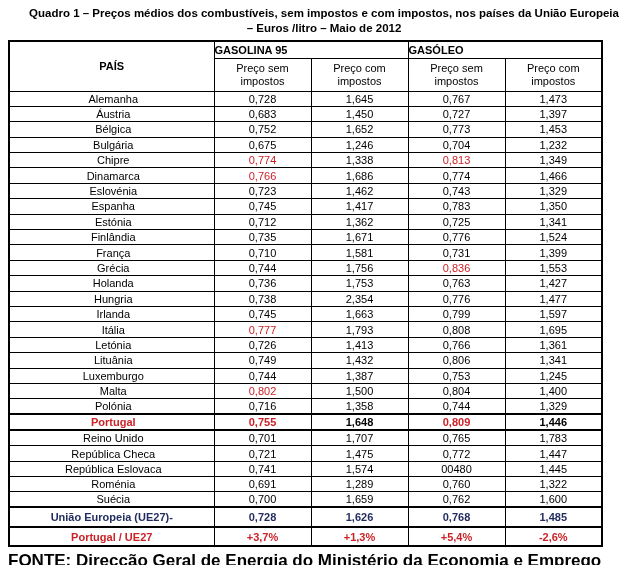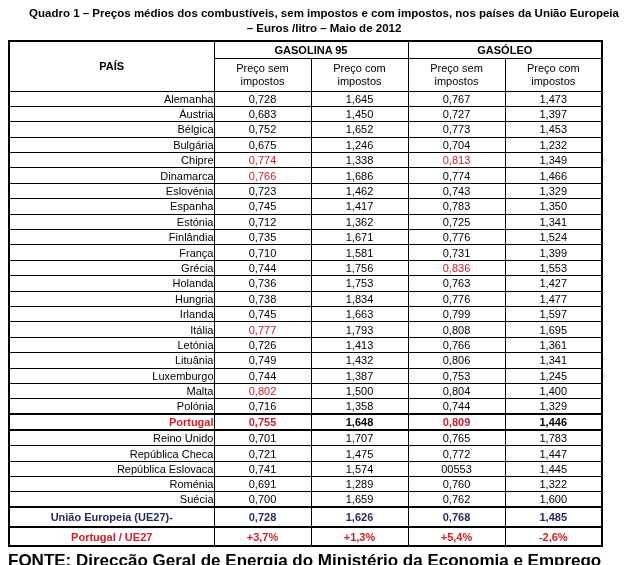--- a/index.html
+++ b/index.html
@@ -40,21 +40,21 @@
   }
   .th-pais {
     font-size: 11.5px;
     font-weight: bold;
     text-align: center;
     vertical-align: middle;
   }
   .th-group {
     font-size: 11.5px;
     font-weight: bold;
-    text-align: center;
+    text-align: left;
     height: 17px;
     vertical-align: middle;
   }
   .th-sub {
     font-weight: normal;
     text-align: center;
     height: 33px;
     vertical-align: middle;
     line-height: 13px;
     white-space: normal !important;
@@ -64,21 +64,21 @@
     display: inline-block;
     max-width: 68px;
   }
   tbody td {
     height: 15.4px;
     line-height: 14px;
     text-align: center;
     vertical-align: middle;
   }
   tbody td.name {
-    text-align: right;
+    text-align: center;
     padding-left: 3px;
   }
   tr.r-portugal td {
     font-weight: bold;
     border-top: 2px solid var(--line);
     border-bottom: 2px solid var(--line);
     margin-left: 40px;
   }
   tr.r-portugal td.name { color: var(--red); }
   tr.r-ue27 td, tr.r-ratio td {
@@ -215,21 +215,21 @@
         <tr class="r-normal">
           <td class="name">Holanda</td>
           <td>0,736</td>
           <td>1,753</td>
           <td>0,763</td>
           <td>1,427</td>
         </tr>
         <tr class="r-normal">
           <td class="name">Hungria</td>
           <td>0,738</td>
-          <td>1,834</td>
+          <td>2,354</td>
           <td>0,776</td>
           <td>1,477</td>
         </tr>
         <tr class="r-normal">
           <td class="name">Irlanda</td>
           <td>0,745</td>
           <td>1,663</td>
           <td>0,799</td>
           <td>1,597</td>
         </tr>
@@ -293,21 +293,21 @@
           <td class="name">República Checa</td>
           <td>0,721</td>
           <td>1,475</td>
           <td>0,772</td>
           <td>1,447</td>
         </tr>
         <tr class="r-normal">
           <td class="name">República Eslovaca</td>
           <td>0,741</td>
           <td>1,574</td>
-          <td>00553</td>
+          <td>00480</td>
           <td>1,445</td>
         </tr>
         <tr class="r-normal">
           <td class="name">Roménia</td>
           <td>0,691</td>
           <td>1,289</td>
           <td>0,760</td>
           <td>1,322</td>
         </tr>
         <tr class="r-normal">

